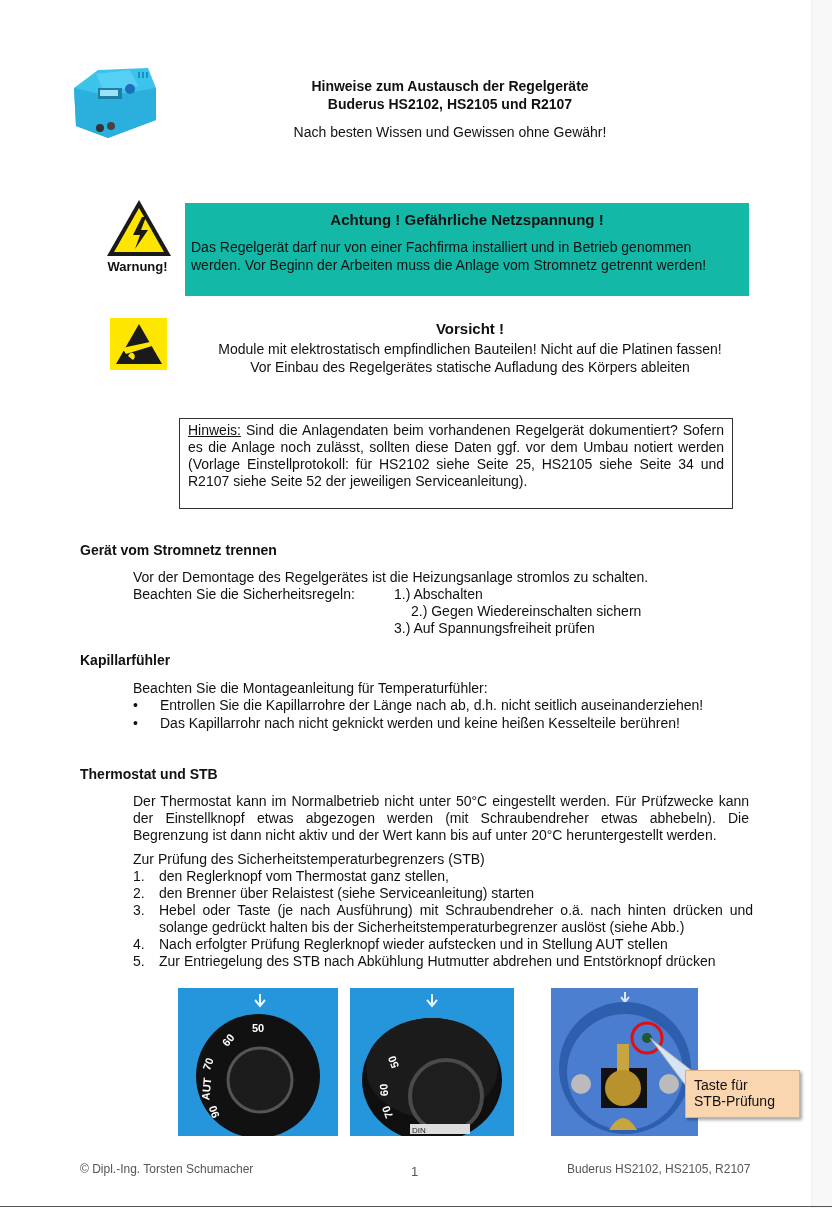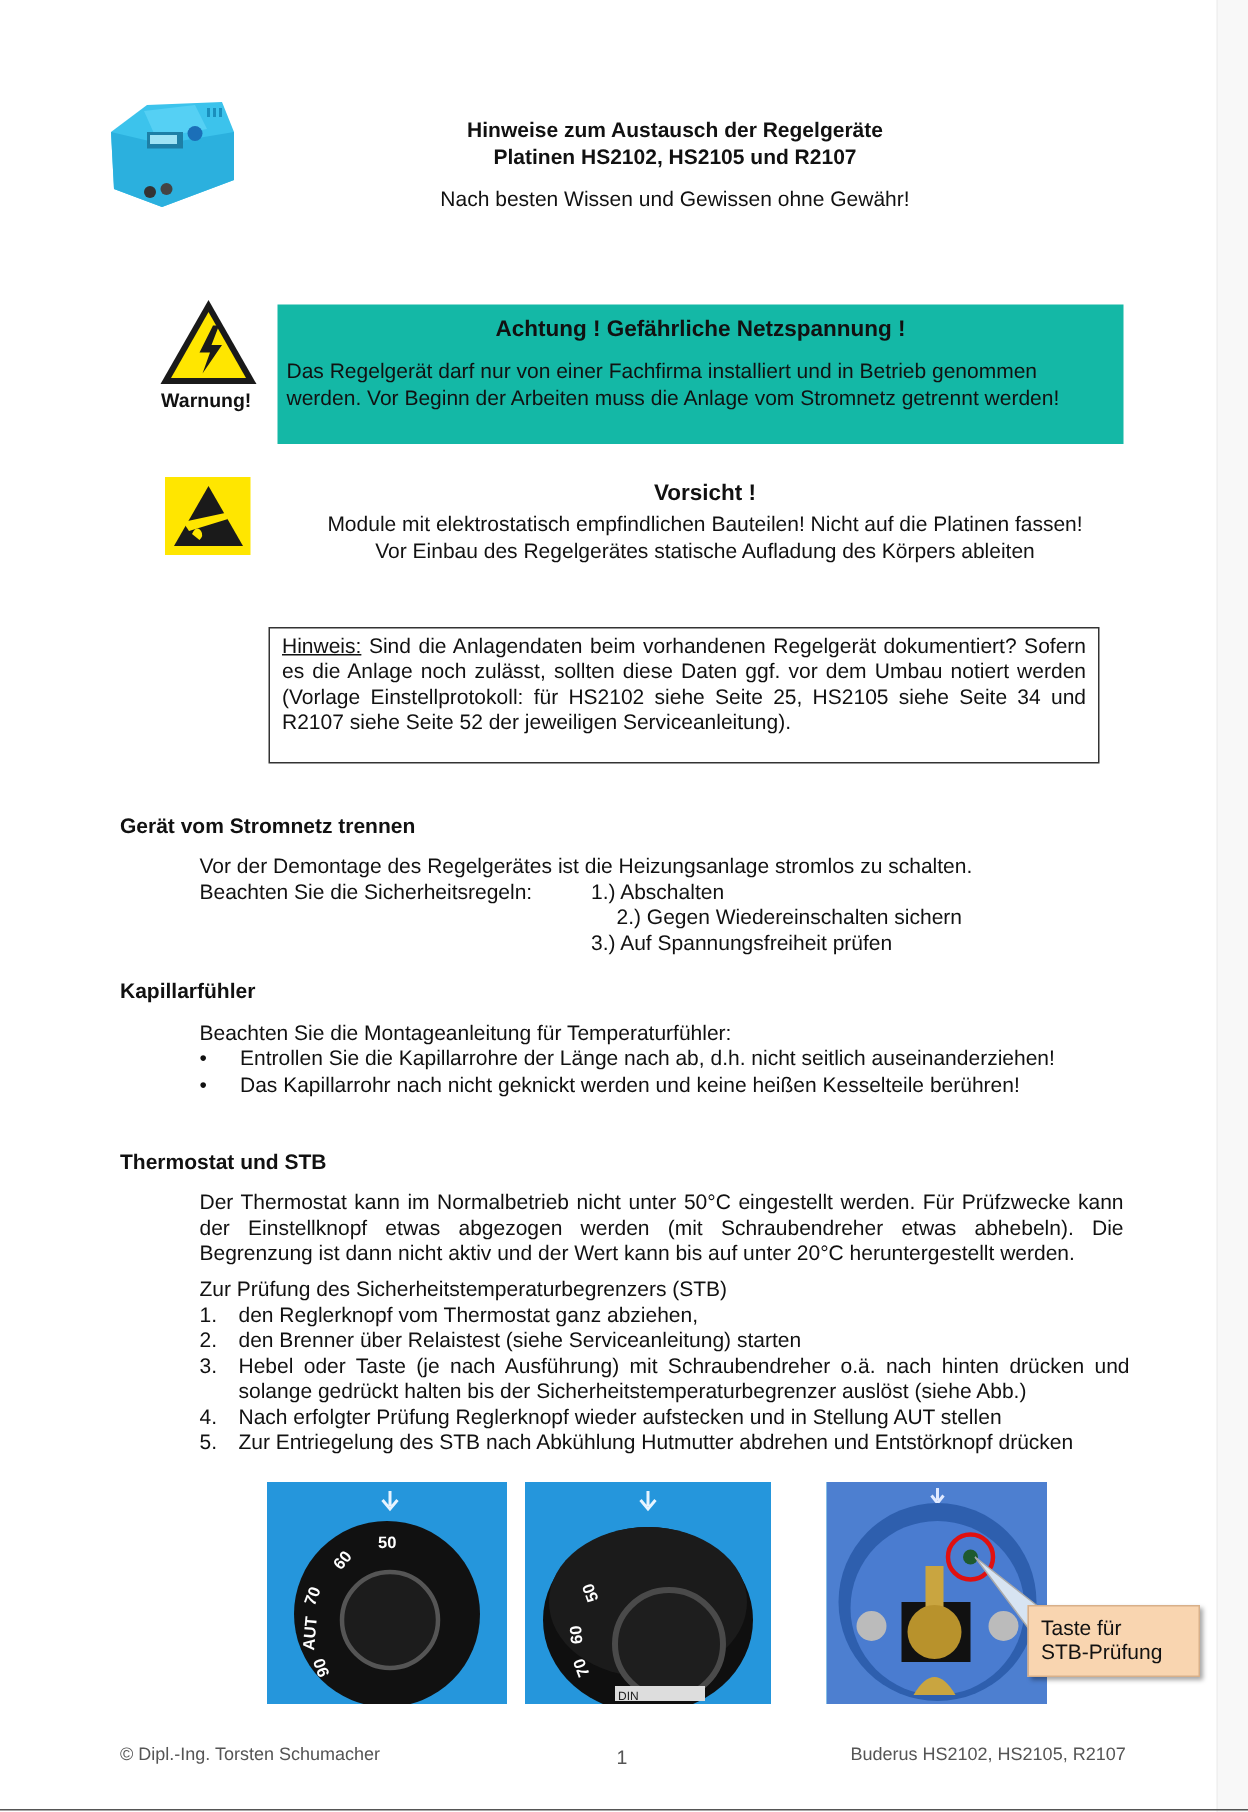--- a/index.html
+++ b/index.html
@@ -58,21 +58,21 @@
     <g fill="#1a8fbd">
         <rect x="70" y="24" width="2" height="6"></rect>
         <rect x="74" y="24" width="2" height="6"></rect>
         <rect x="78" y="24" width="2" height="6"></rect>
       </g>
   </svg>
 </div>
 
 <div class="abs title" style="top:77px;">
   <div>Hinweise zum Austausch der Regelgeräte</div>
-  <div>Platinen HS2102, HS2105 und R2107</div>
+  <div>Buderus HS2102, HS2105 und R2107</div>
 </div>
 <div class="abs subtitle" style="top:124px;">Nach besten Wissen und Gewissen ohne Gewähr!</div>
 
 <div class="abs" style="left:104px;top:197px;width:70px;height:62px;">
   <svg width="70" height="62" viewBox="0 0 70 62">
     <polygon points="35,3 67,59 3,59" fill="#1a1a1a"></polygon>
     <polygon points="35,11 60,55 10,55" fill="#ffe600"></polygon>
     <polygon points="38,20 29,38 36,38 31,52 44,33 37,33 42,20" fill="#1a1a1a"></polygon>
   </svg>
 </div>
@@ -113,21 +113,21 @@
 <div class="bullet-row" style="top:715px;">
   <span class="dot">•</span>
   <span class="txt">Das Kapillarrohr  nach nicht geknickt werden und keine heißen Kesselteile berühren!</span>
 </div>
 
 <div class="abs h2" style="top:766px;">Thermostat und STB</div>
 <div class="abs body-text justify" style="left:133px;top:793px;width:616px;">Der Thermostat kann im Normalbetrieb nicht unter 50°C eingestellt werden. Für Prüfzwecke kann der Einstellknopf etwas abgezogen werden (mit Schraubendreher etwas abhebeln). Die Begrenzung ist dann nicht aktiv und der Wert kann bis auf unter 20°C heruntergestellt werden.</div>
 <div class="abs body-text" style="left:133px;top:851px;white-space:nowrap;">Zur Prüfung des Sicherheitstemperaturbegrenzers (STB)</div>
 <div class="num-row" style="top:868px;">
     <span class="n">1.</span>
-    <span class="t">den Reglerknopf vom Thermostat ganz abziehen,</span>
+    <span class="t">den Reglerknopf vom Thermostat ganz stellen,</span>
   </div>
 <div class="num-row" style="top:885px;">
     <span class="n">2.</span>
     <span class="t">den Brenner über Relaistest (siehe Serviceanleitung) starten</span>
   </div>
 <div class="num-row" style="top:902px;">
     <span class="n">3.</span>
     <span class="t justify">Hebel oder Taste (je nach Ausführung) mit Schraubendreher o.ä. nach hinten drücken und solange gedrückt halten bis der Sicherheitstemperaturbegrenzer auslöst (siehe Abb.)</span>
   </div>
 <div class="num-row" style="top:936px;">

